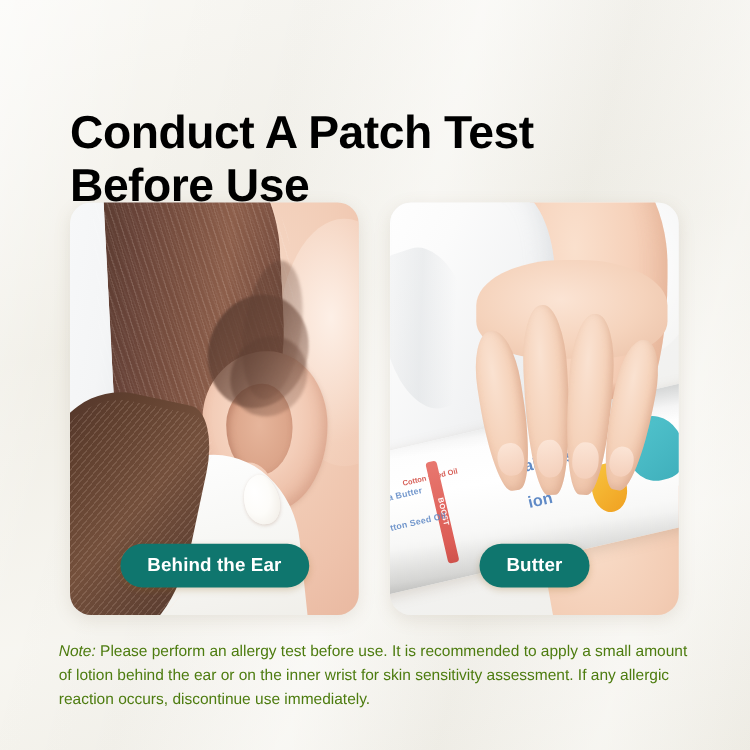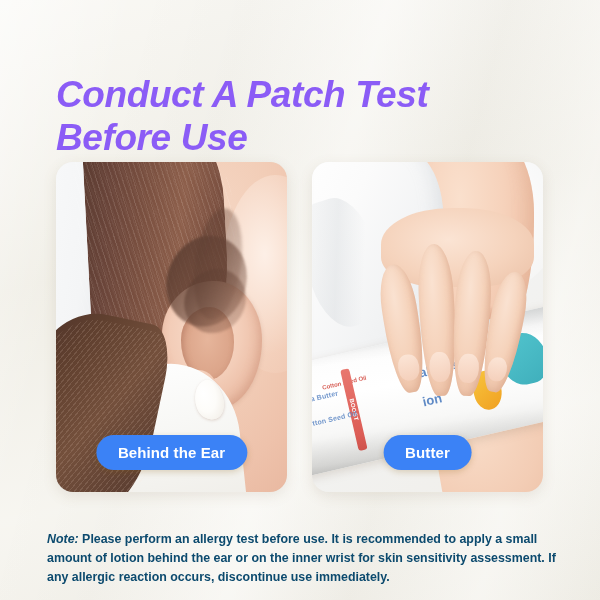--- a/index.html
+++ b/index.html
@@ -28,29 +28,28 @@
 
   .page {
     position: absolute;
     inset: 0;
   }
 
   
   .headline {
     position: absolute;
     left: 56px;
-    top: 48px;
+    top: 59px;
     width: 470px;
-    color: #8b5cf6;
+    color: #000000;
     font-size: 37px;
     line-height: 43px;
     font-weight: 700;
     letter-spacing: -0.4px;
     white-space: pre-line;
-    font-style: italic;
   }
 
   
   .cards {
     position: absolute;
     left: 56px;
     top: 162px;
     width: 488px;
     height: 330px;
     display: flex;
@@ -428,42 +427,41 @@
     box-shadow: 0 1px 3px rgba(170,130,105,0.3);
     transform: rotate(12deg);
   }
 
   
   .pill {
     position: absolute;
     bottom: 22px;
     left: 50%;
     transform: translateX(-50%);
-    background: #3b82f6;
+    background: #0f766e;
     color: #ffffff;
     font-size: 15px;
     font-weight: 700;
     line-height: 1;
     padding: 10px 22px;
     border-radius: 999px;
     white-space: nowrap;
     box-shadow: 0 2px 6px rgba(140,95,20,0.25);
     letter-spacing: 0.1px;
   }
 
   
   .note {
     position: absolute;
     left: 47px;
-    top: 518px;
+    top: 500px;
     width: 510px;
-    color: #0c4a6e;
+    color: #4d7c0f;
     font-size: 12.4px;
     line-height: 19px;
-    font-weight: bold;
   }
   .note em {
     font-style: italic;
   }
 </style>
 </head>
 <body>
 
 <div class="paper-texture"></div>
 

